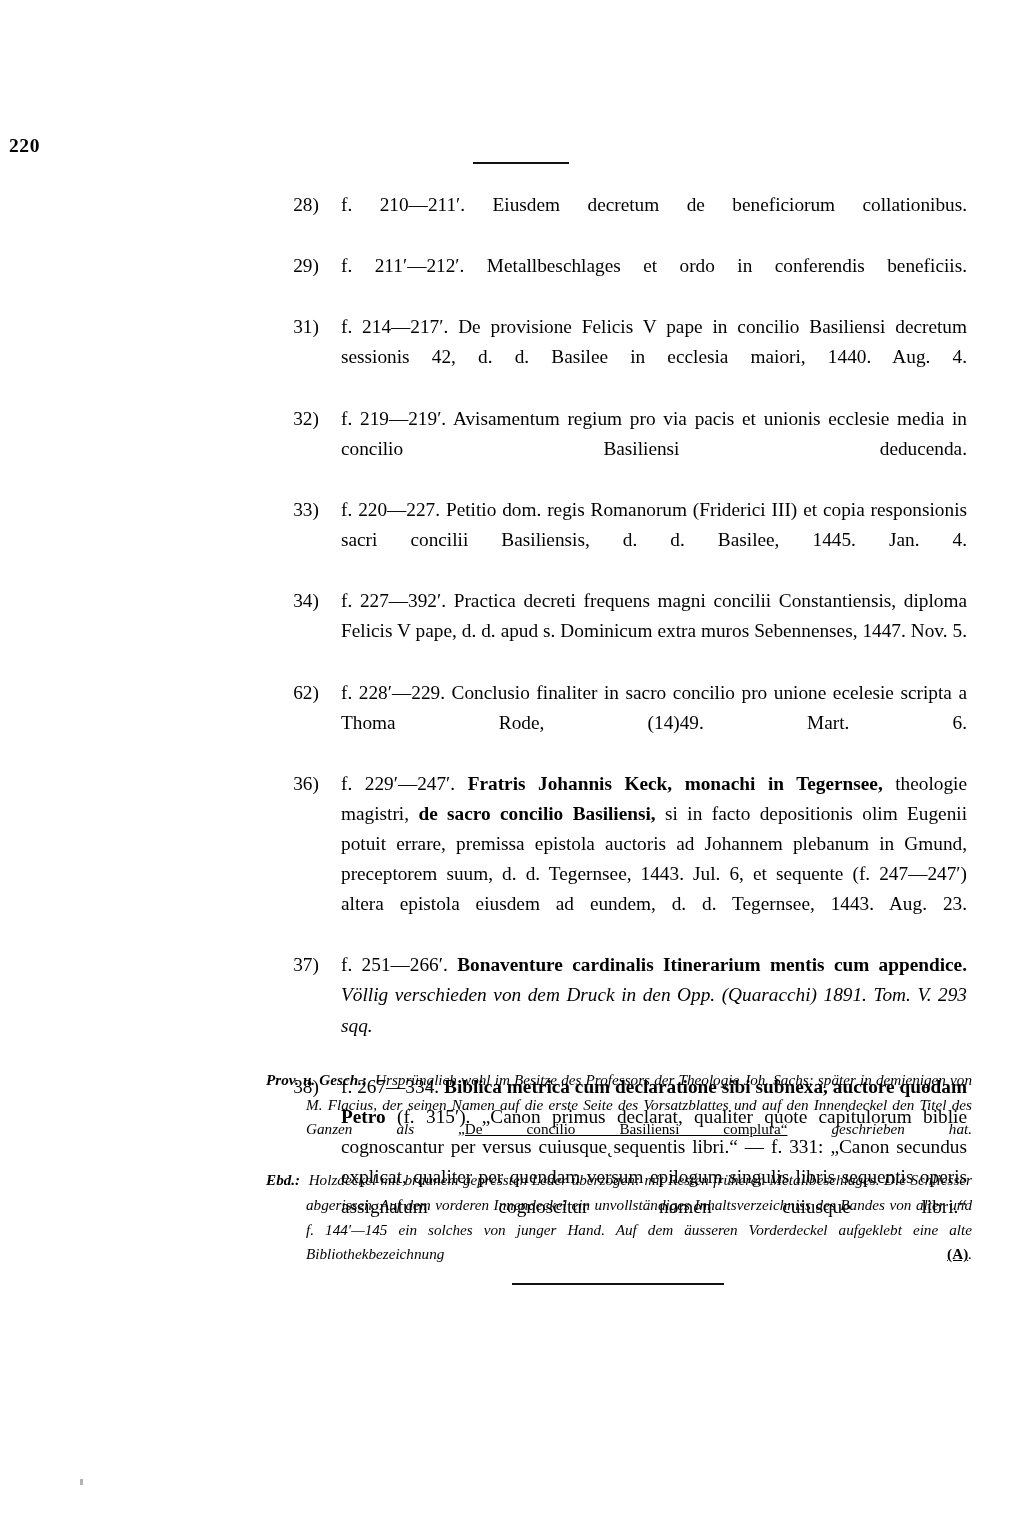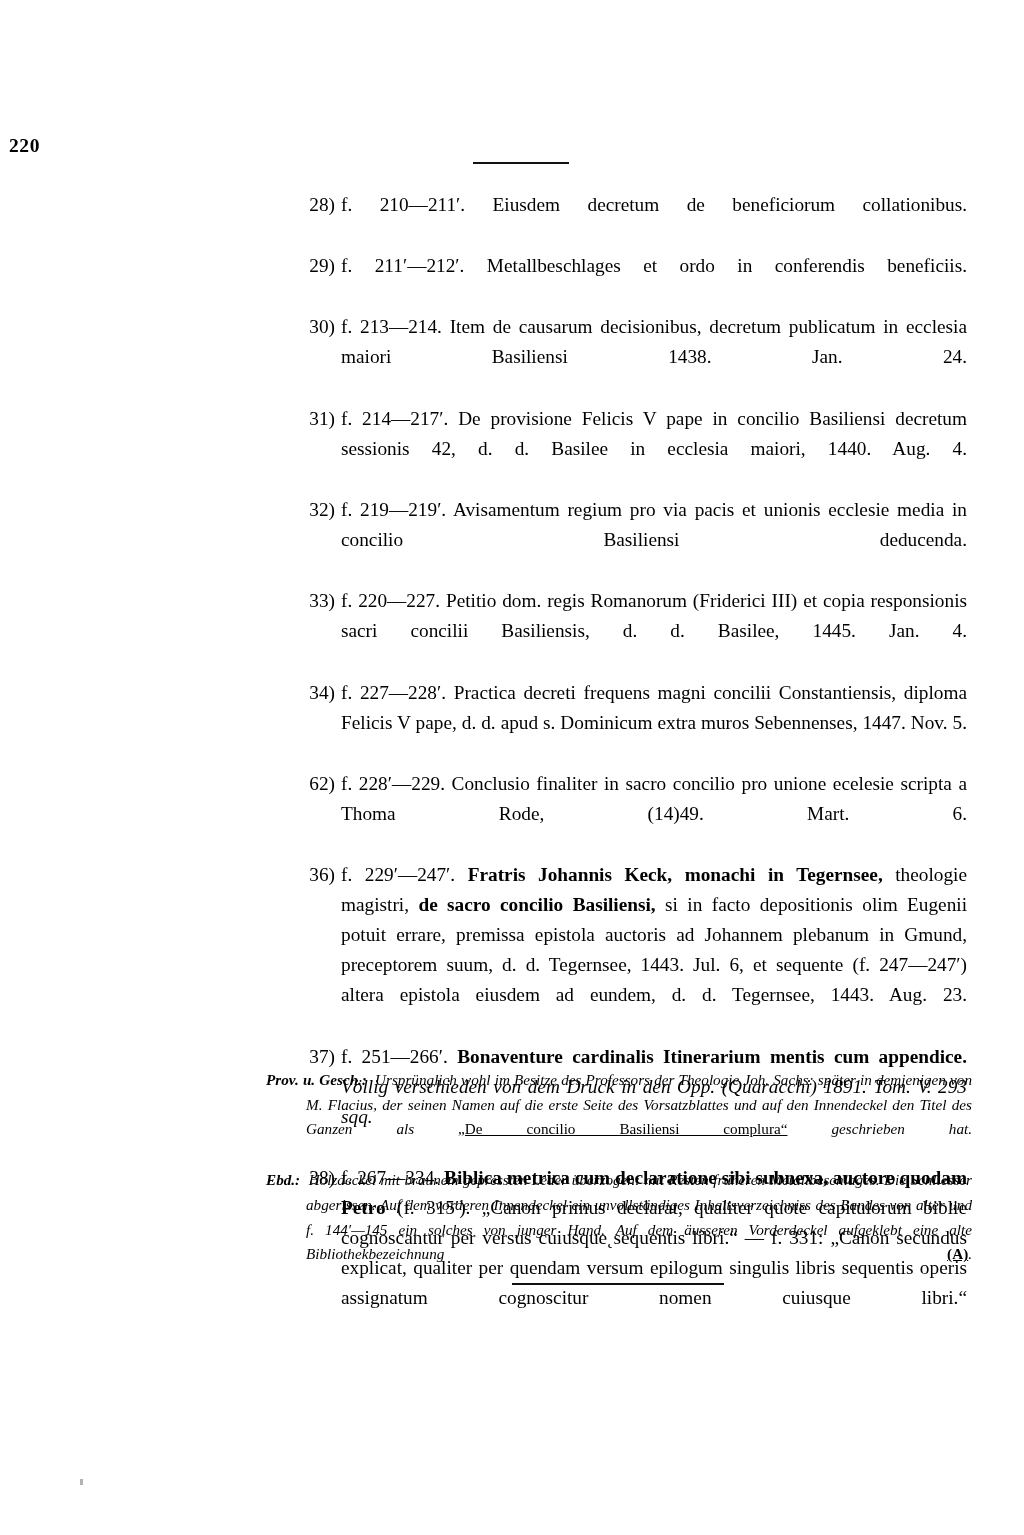--- a/index.html
+++ b/index.html
@@ -67,21 +67,21 @@
     -webkit-hyphens: none;
     hyphens: none;
   }
   .entry:last-child { margin-bottom: 0; }
 
   .entry-marker {
     position: absolute;
     left: 0;
     top: 0;
     width: 58px;
-    text-align: right;
+    text-align: center;
     white-space: nowrap;
     font-size: 19.3px;
     line-height: 30.1px;
   }
 
   .entry-body { display: block; }
   
   .entry-body::after {
     content: "";
     display: inline-block;
@@ -158,38 +158,34 @@
   <div class="entry-list">
       <div class="entry">
         <span class="entry-marker">28)</span>
         <span class="entry-body"><span class="shelf">f. 210—211′.</span><span> Eiusdem decretum de beneficiorum collationibus.</span></span>
       </div>
       <div class="entry">
         <span class="entry-marker">29)</span>
         <span class="entry-body"><span class="shelf">f. 211′—212′.</span><span> Metallbeschlages et ordo in conferendis beneficiis.</span></span>
       </div>
       <div class="entry">
-        <span class="entry-marker">30)</span>
-        <span class="entry-body"><span class="shelf">f. 213—214.</span><span> Item de causarum decisionibus, decretum publicatum in ecclesia maiori Basiliensi 1438. Jan. 24.</span></span>
-      </div>
-      <div class="entry">
         <span class="entry-marker">31)</span>
         <span class="entry-body"><span class="shelf">f. 214—217′.</span><span> De provisione Felicis V pape in concilio Basiliensi decretum sessionis 42, d. d. Basilee in ecclesia maiori, 1440. Aug. 4.</span></span>
       </div>
       <div class="entry">
         <span class="entry-marker">32)</span>
         <span class="entry-body"><span class="shelf">f. 219—219′.</span><span> Avisamentum regium pro via pacis et unionis ecclesie media in concilio Basiliensi deducenda.</span></span>
       </div>
       <div class="entry">
         <span class="entry-marker">33)</span>
         <span class="entry-body"><span class="shelf">f. 220—227.</span><span> Petitio dom. regis Romanorum (Friderici III) et copia responsionis sacri concilii Basiliensis, d. d. Basilee, 1445. Jan. 4.</span></span>
       </div>
       <div class="entry">
         <span class="entry-marker">34)</span>
-        <span class="entry-body"><span class="shelf">f. 227—228′.</span><span> Practica decreti frequens magni concilii Constantiensis, diploma Felicis V pape, d. d. apud s. Dominicum extra muros Sebennenses, 1447. Nov. 5.</span></span>
+        <span class="entry-body"><span class="shelf">f. 227—392′.</span><span> Practica decreti frequens magni concilii Constantiensis, diploma Felicis V pape, d. d. apud s. Dominicum extra muros Sebennenses, 1447. Nov. 5.</span></span>
       </div>
       <div class="entry">
         <span class="entry-marker">62)</span>
         <span class="entry-body"><span class="shelf">f. 228′—229.</span><span> Conclusio finaliter in sacro concilio pro unione ecelesie scripta a Thoma Rode, (14)49. Mart. 6.</span></span>
       </div>
       <div class="entry">
         <span class="entry-marker">36)</span>
         <span class="entry-body"><span class="shelf">f. 229′—247′.</span><b class="t"> Fratris Johannis Keck, monachi in Tegernsee,</b><span> theologie magistri,</span><b class="t"> de sacro concilio Basiliensi,</b><span> si in facto depositionis olim Eugenii potuit errare, premissa epistola auctoris ad Johannem plebanum in Gmund, preceptorem suum, d. d. Tegernsee, 1443. Jul. 6, et sequente (f. 247—247′) altera epistola eiusdem ad eundem, d. d. Tegernsee, 1443. Aug. 23.</span></span>
       </div>
       <div class="entry">

